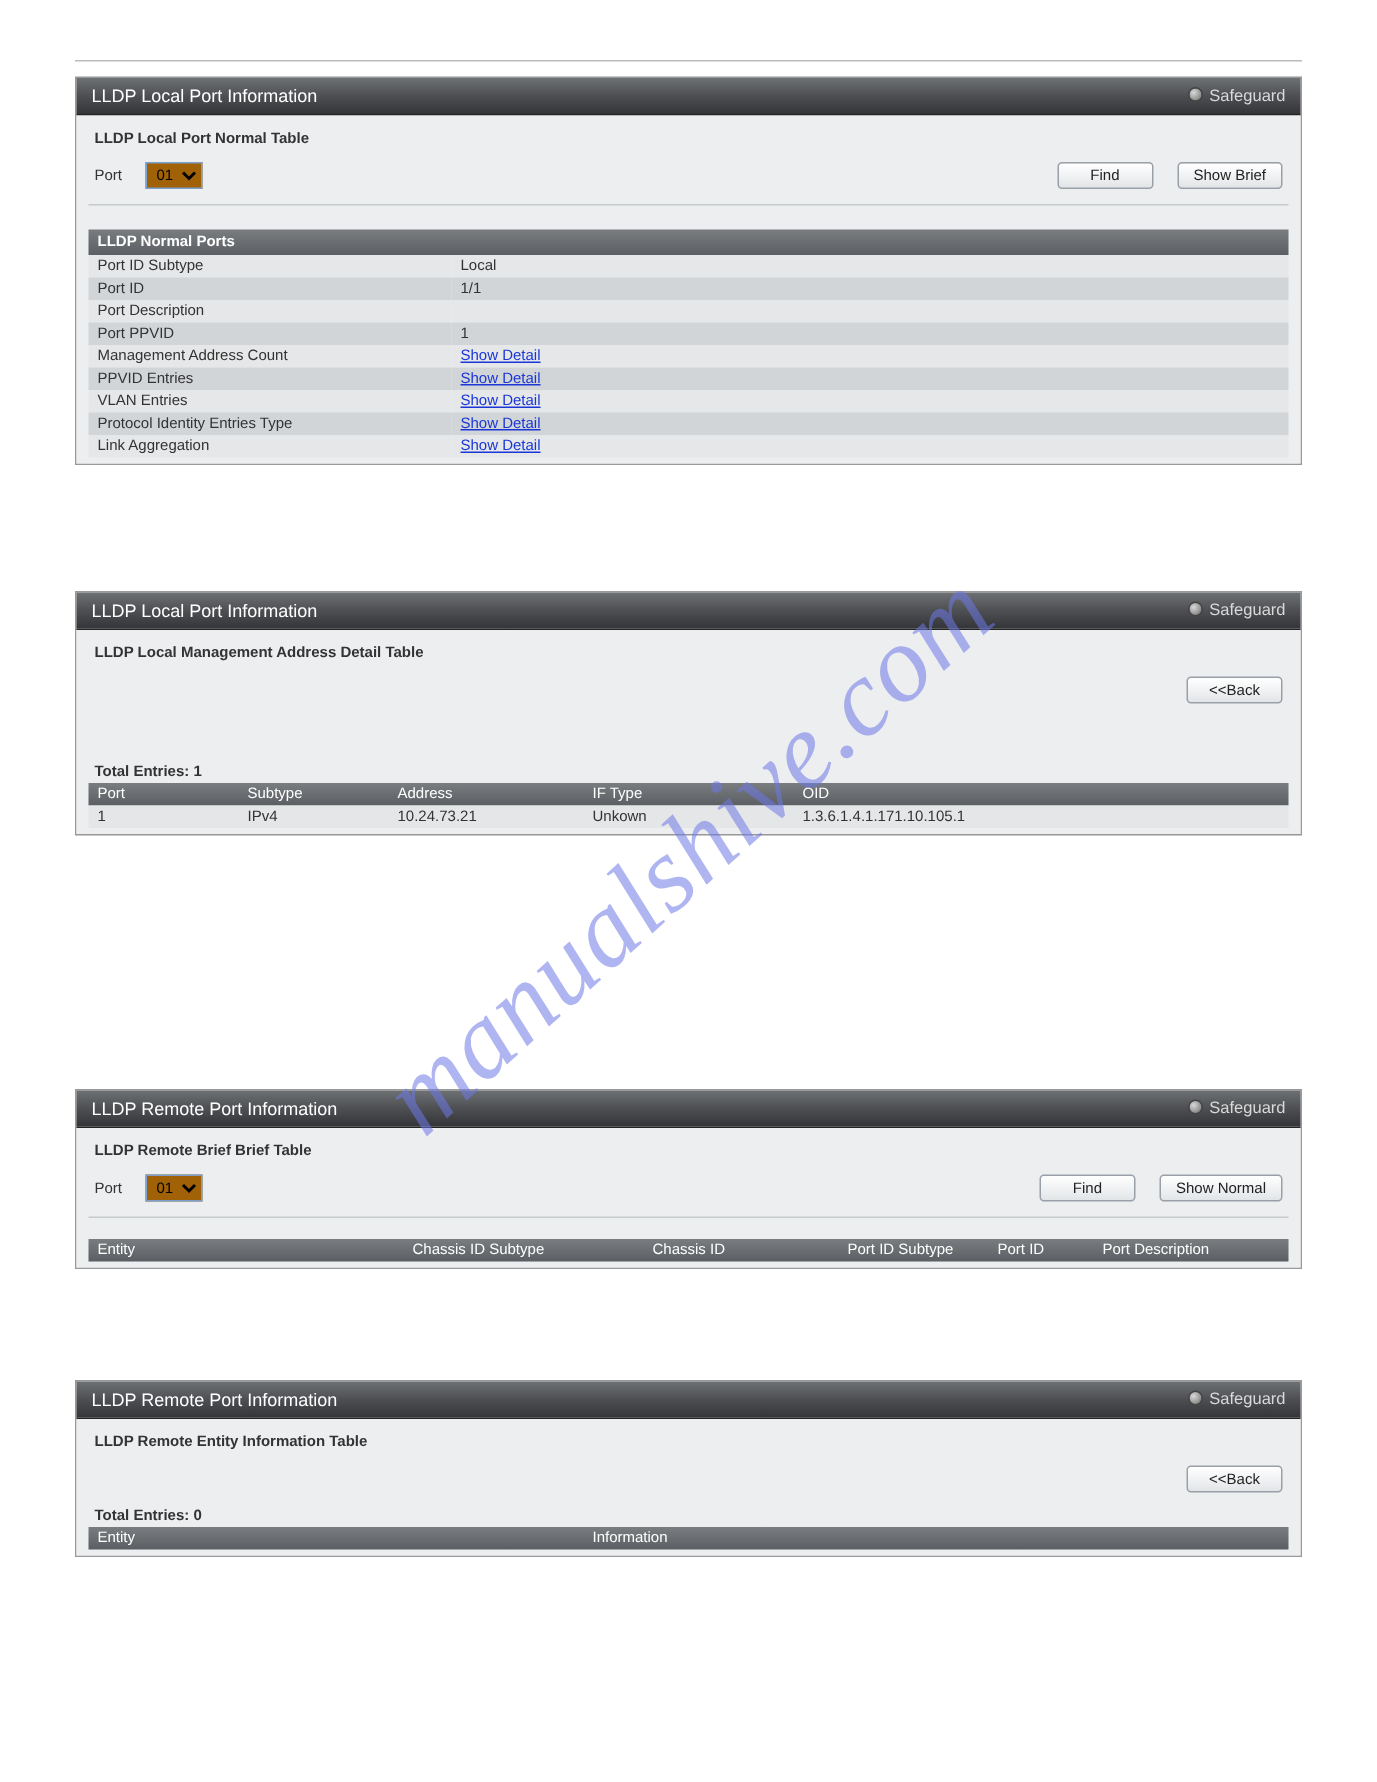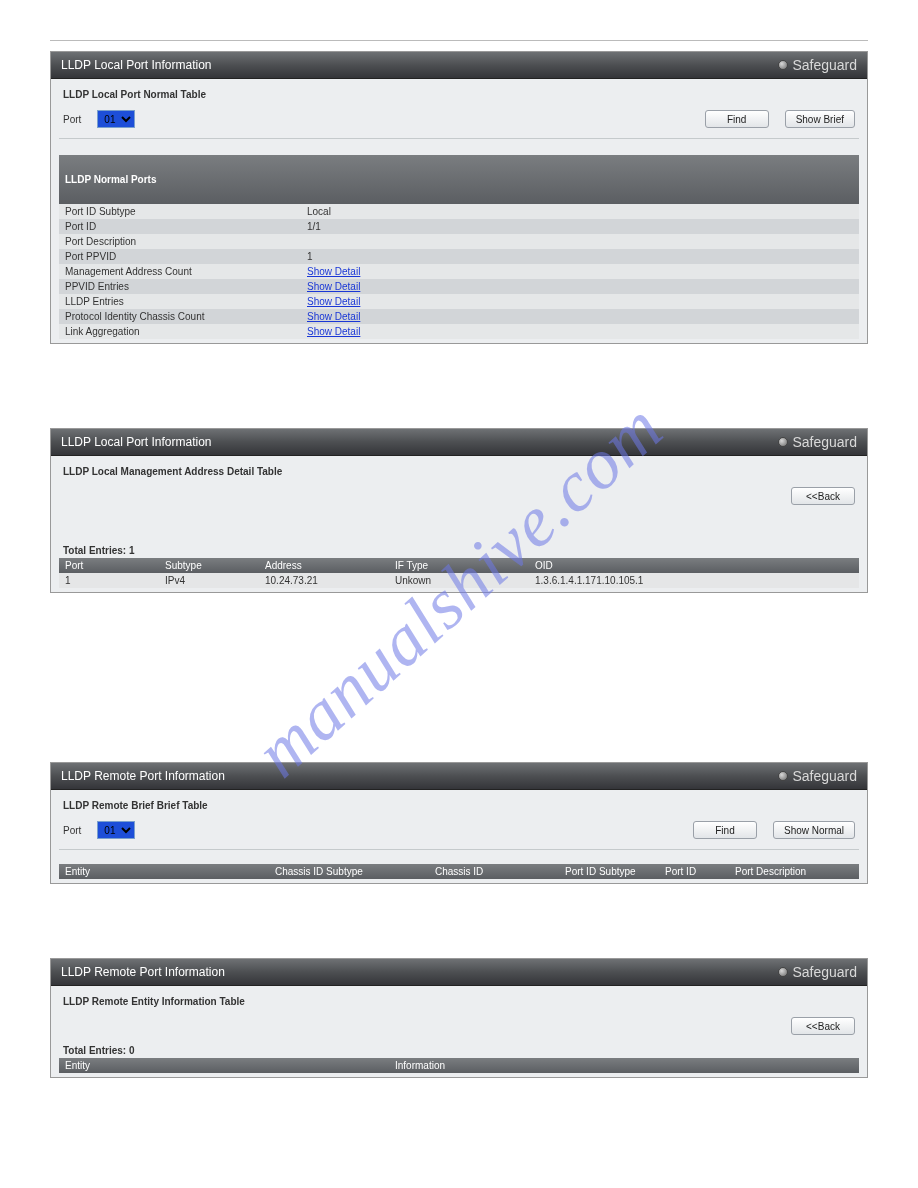--- a/index.html
+++ b/index.html
@@ -1,29 +1,29 @@
 <!DOCTYPE html>
 <html><head>
 <meta charset="utf-8">
 <style>
 body{margin:0;padding:40px 50px;font-family:Arial,Helvetica,sans-serif;font-size:10px;background:#fff;color:#333;width:818px}
 .hr-top{border-top:1px solid #bbb;margin-bottom:10px}
 .panel{border:1px solid #999;margin-bottom:14px;background:#f4f4f4}
 .panel-head{background:linear-gradient(to bottom,#6e7174 0%,#4d4f52 50%,#343539 100%);color:#fff;font-size:12px;padding:5px 10px;display:flex;justify-content:space-between;align-items:center;border-bottom:1px solid #222}
-.safeguard{display:flex;align-items:center;gap:4px;color:#d9d9d9;font-size:14px}
+.safeguard{display:flex;gap:4px;color:#d9d9d9;font-size:11px}
 .safeguard-dot{width:8px;height:8px;border-radius:50%;background:radial-gradient(circle at 35% 35%,#d8d8d8,#6a6a6a);border:1px solid #444}
 .body-area{background:#eceef0;padding:8px 8px 4px 8px}
 .subtitle{font-weight:bold;margin:2px 0 10px 4px}
 .controls-row{display:flex;align-items:center;gap:16px;margin:0 4px 10px 4px}
 .controls-row .spacer{flex:1}
 .port-label{font-weight:normal}
-select{font-size:10px;padding:1px 2px;border:1px solid #7aa0cd;background:#1d4ed8;height:18px}
+select{font-size:10px;padding:1px 2px;border:1px solid #7aa0cd;background:#a16207;height:18px}
 .btn{display:inline-flex;align-items:center;justify-content:center;min-width:64px;height:18px;padding:0 10px;font-size:10px;color:#222;border:1px solid #9aa0a8;border-radius:3px;background:linear-gradient(to bottom,#ffffff,#e2e5e8);cursor:pointer}
 .thin-divider{border-top:1px solid #c5cacc;margin:4px 0 6px 0}
-.sec-head{background:linear-gradient(to bottom,#7a7d80,#5b5e62);color:#fff;font-size:10px;font-weight:bold;padding:19px 6px}
+.sec-head{background:linear-gradient(to bottom,#7a7d80,#5b5e62);color:#fff;font-size:10px;font-weight:bold;padding:3px 6px}
 .kv-table{border-collapse:collapse;width:100%}
 .kv-table tr:nth-child(odd){background:#e5e7e8}
 .kv-table tr:nth-child(even){background:#d2d5d8}
 .kv-table td{padding:2px 6px;font-size:10px}
 .kv-key{width:230px}
 .link{color:#1a37d6;text-decoration:underline;cursor:pointer}
 .col-head{background:linear-gradient(to bottom,#7a7d80,#5b5e62);color:#fff;font-size:10px;display:flex;padding:2px 6px}
 .data-row{background:#e5e6e7;color:#333;font-size:10px;display:flex;padding:2px 6px}
 .c-port{width:100px}
 .c-subtype{width:100px}
@@ -96,25 +96,25 @@
             </tr>
       <tr>
               <td class="kv-key">Management Address Count</td>
               <td><span class="link">Show Detail</span></td>
             </tr>
       <tr>
               <td class="kv-key">PPVID Entries</td>
               <td><span class="link">Show Detail</span></td>
             </tr>
       <tr>
-              <td class="kv-key">LLDP Entries</td>
-              <td><span class="link">Show Detail</span></td>
-            </tr>
-      <tr>
-              <td class="kv-key">Protocol Identity Chassis Count</td>
+              <td class="kv-key">VLAN Entries</td>
+              <td><span class="link">Show Detail</span></td>
+            </tr>
+      <tr>
+              <td class="kv-key">Protocol Identity Entries Type</td>
               <td><span class="link">Show Detail</span></td>
             </tr>
       <tr>
               <td class="kv-key">Link Aggregation</td>
               <td><span class="link">Show Detail</span></td>
             </tr>
     </tbody>
         </table>
   </div>
 </div>

